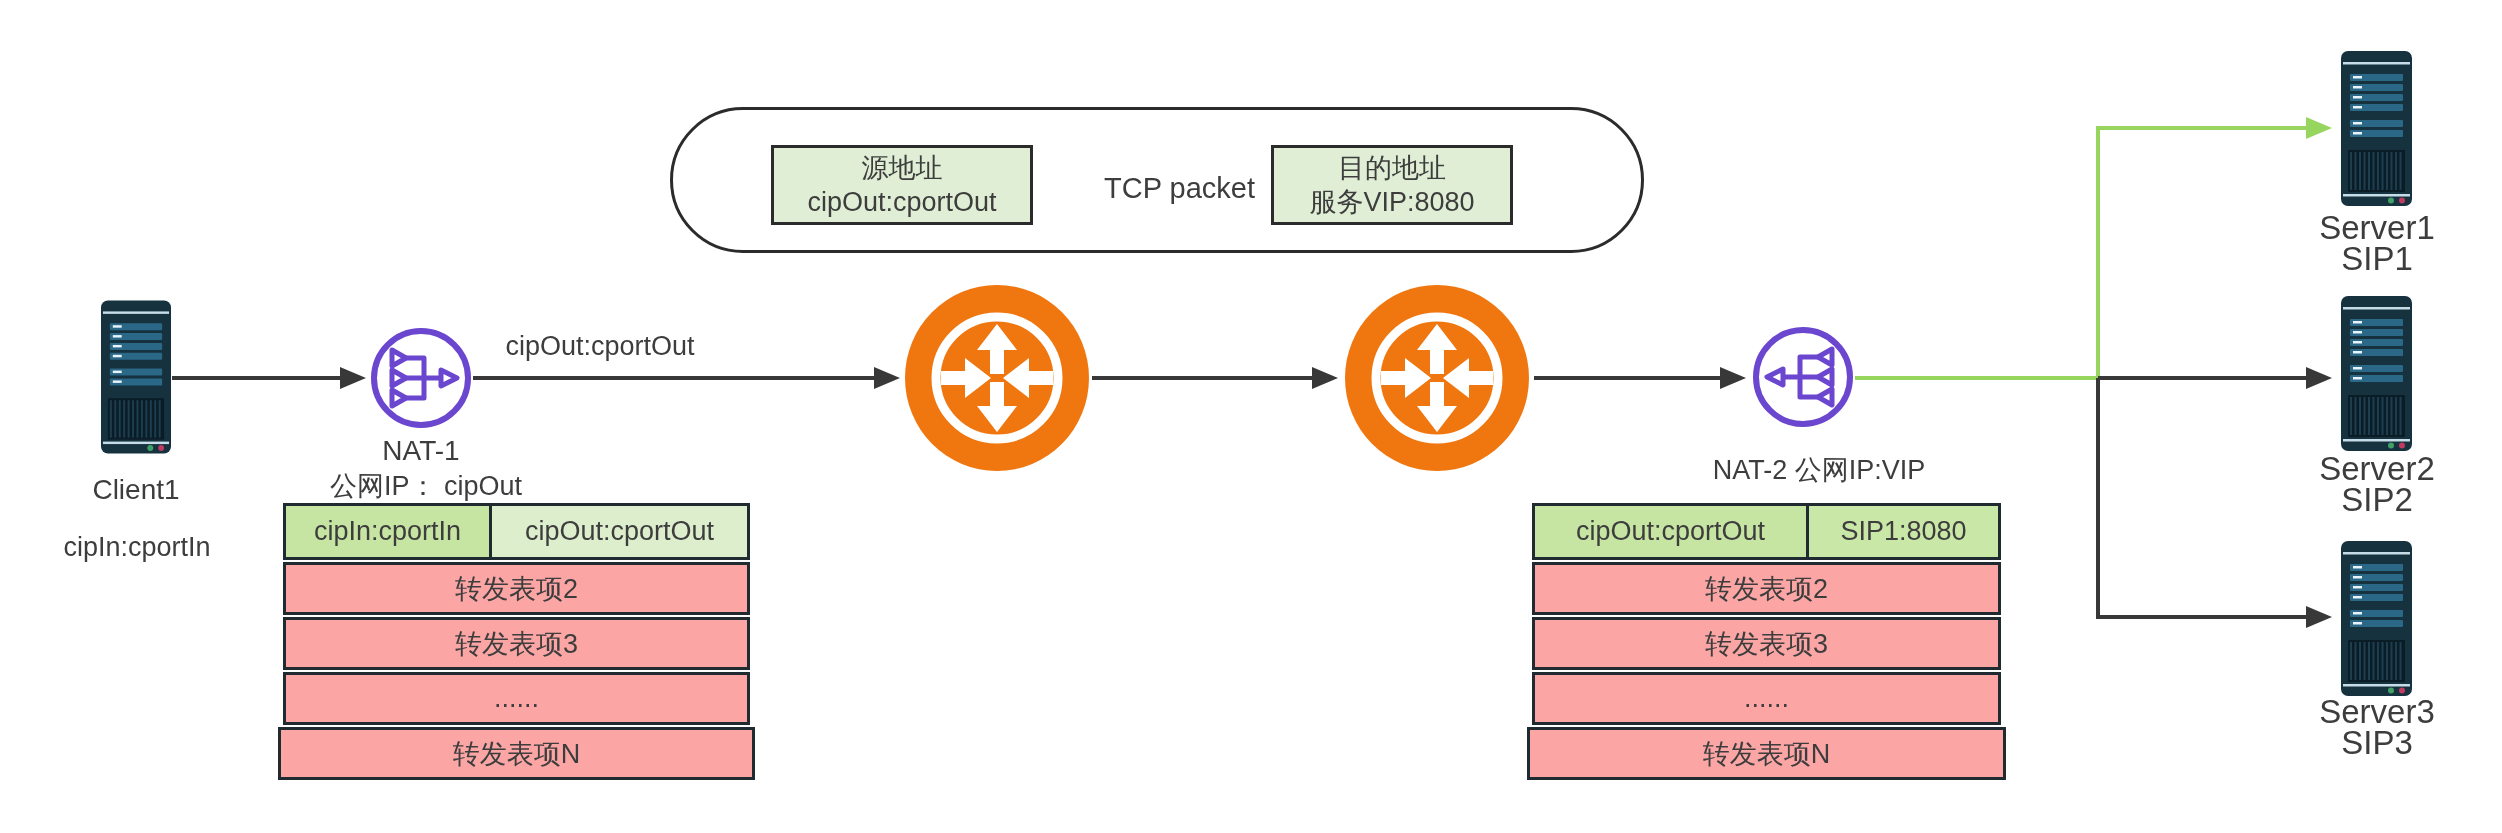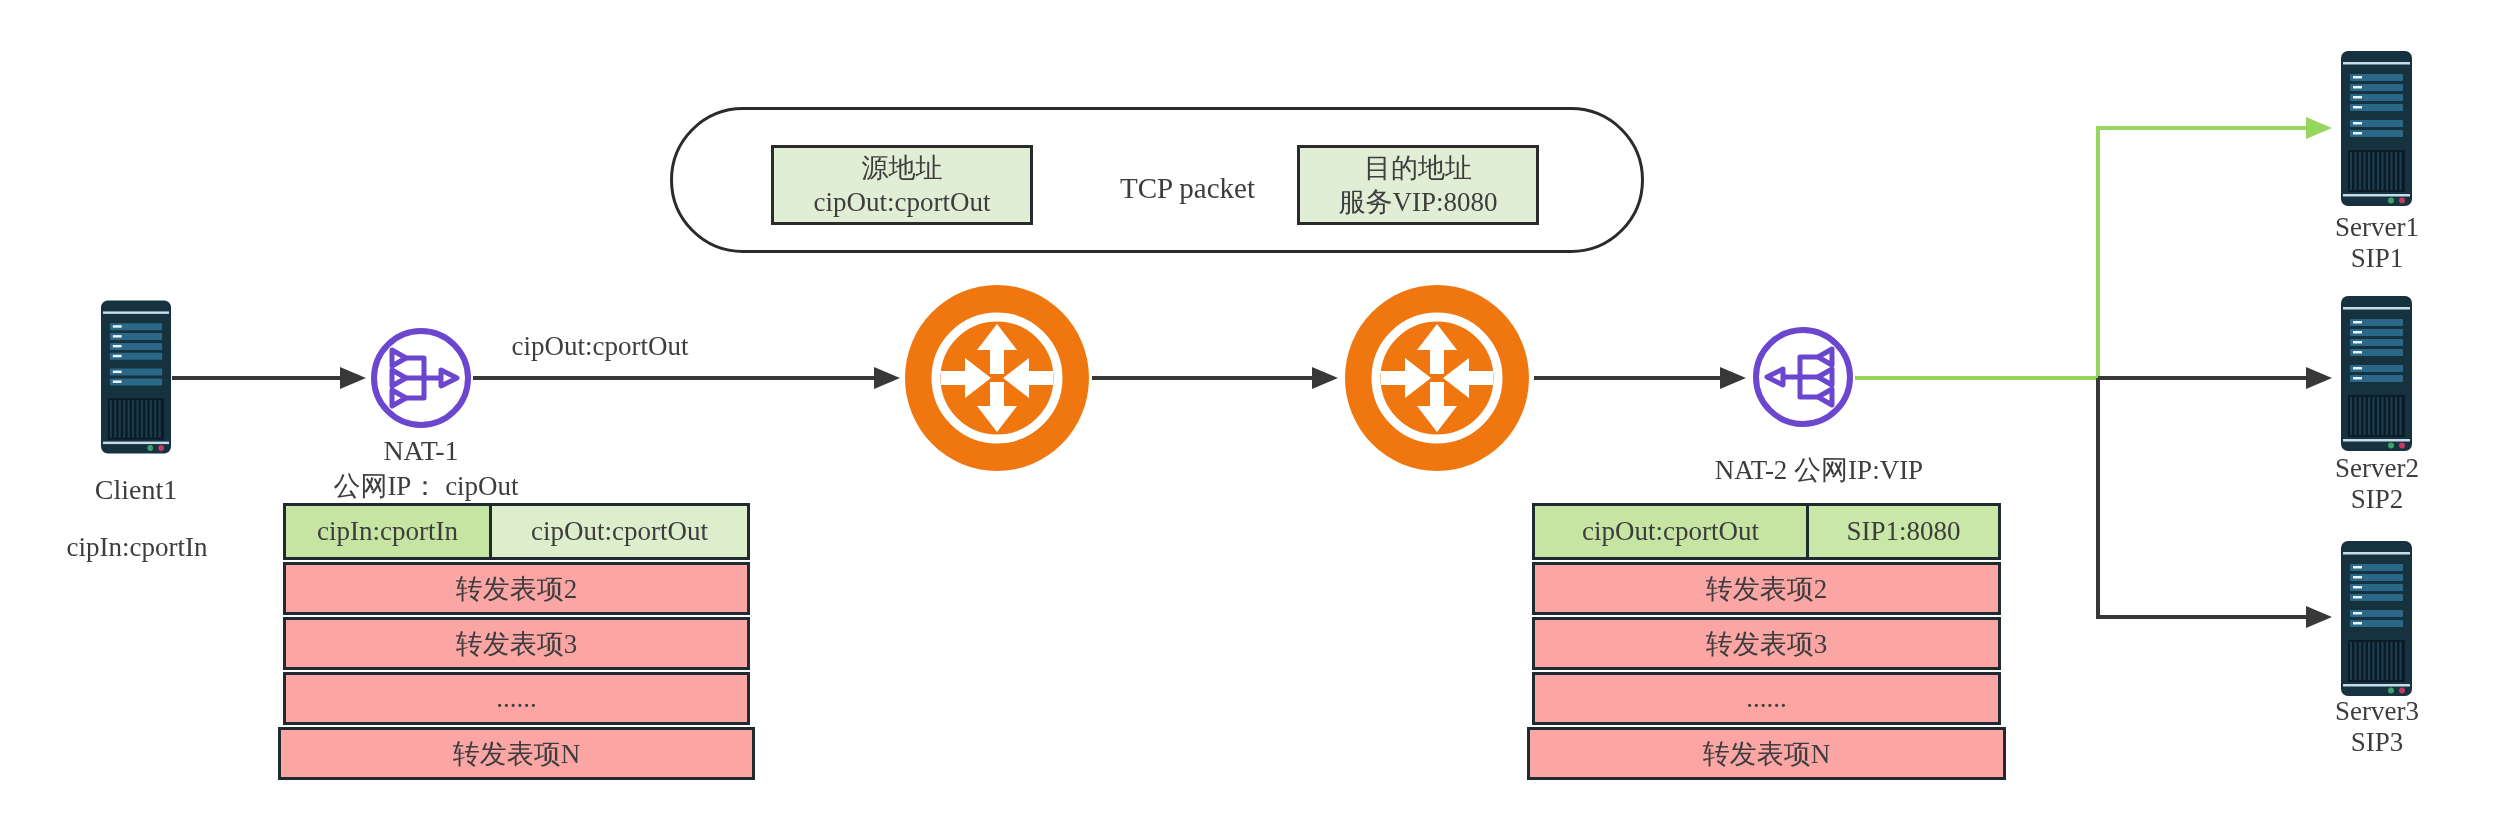--- a/index.html
+++ b/index.html
@@ -1,35 +1,35 @@
 <!DOCTYPE html>
 <html><head>
 <meta charset="utf-8">
 <style>
   html,body { margin:0; padding:0; background:#ffffff; }
   #canvas {
     position:relative; width:2502px; height:833px; background:#ffffff;
-    font-family:Liberation Serif, serif; color:#3d3d3d; overflow:hidden;
+    font-family:Liberation Sans, sans-serif; color:#3d3d3d; overflow:hidden;
   }
   .abs { position:absolute; }
   .lbl { position:absolute; text-align:center; color:#3d3d3d; white-space:nowrap; }
 
   
   .capsule {
     position:absolute; left:670px; top:107px; width:974px; height:146px;
     border:3px solid #2b2b2b; border-radius:73px; background:#ffffff; box-sizing:border-box;
   }
   .pkt-box {
     position:absolute; top:35px; height:80px; box-sizing:border-box;
     border:3px solid #2b2b2b; background:#dfeed4;
     display:flex; flex-direction:column; align-items:center; justify-content:center;
     font-size:27px; line-height:34px;
   }
   .pkt-box.src { left:98px;  width:262px; }
-  .pkt-box.dst { left:624px; width:242px;text-align:right; }
+  .pkt-box.dst { left:598px; width:242px;text-align:right; }
   .tcp-lbl { position:absolute; left:418px; top:62px; width:164px; text-align:right; font-size:29px; color:#3d3d3d; }
 
   
   .fwd-table { position:absolute; font-size:27px; color:#3d3d3d; }
   .fwd-header { display:flex; height:57px; }
   .fwd-header .cell {
     border:3px solid #1f2a31; box-sizing:border-box;
     display:flex; align-items:center; justify-content:center;
   }
   .fwd-header .cell + .cell { margin-left:-3px; }
@@ -41,21 +41,21 @@
 
   .t-nat1 { left:283px; top:503px; width:467px; }
   .t-nat1 .c1 { width:209px; background:#c6e5a3; }
   .t-nat1 .c2 { flex:1; background:#ddeecd; }
   .t-nat2 { left:1532px; top:503px; width:469px; }
   .t-nat2 .c1 { width:277px; background:#c6e5a3; }
   .t-nat2 .c2 { flex:1; background:#c9e7a6; }
 
   .name-lbl { font-size:28px; }
   .sub-lbl  { font-size:27px; }
-  .server-lbl { font-size:27px; line-height:31px; }
+  .server-lbl { font-size:33px; line-height:31px; }
 </style>
 </head>
 <body>
 
 <div id="canvas">
 
   <svg class="abs" style="left:0;top:0" width="2502" height="833" viewBox="0 0 2502 833" fill="none">
     <defs>
       <marker id="mDark" markerUnits="userSpaceOnUse" markerWidth="30" markerHeight="26" refX="2" refY="11" orient="auto">
         <path d="M0,0 L26,11 L0,22 Z" fill="#383838"></path>

